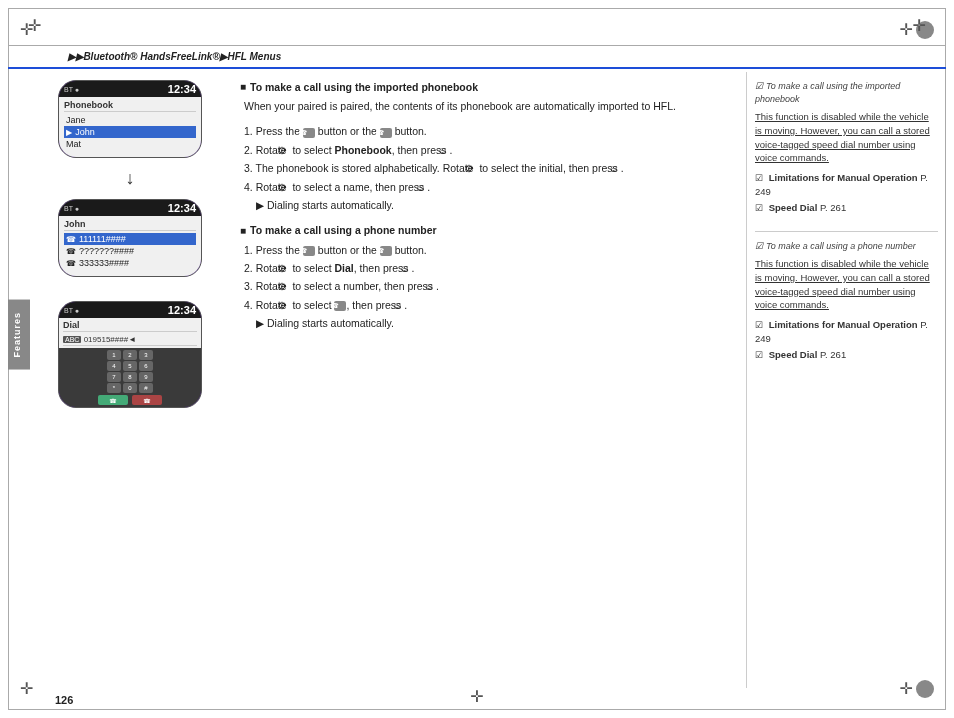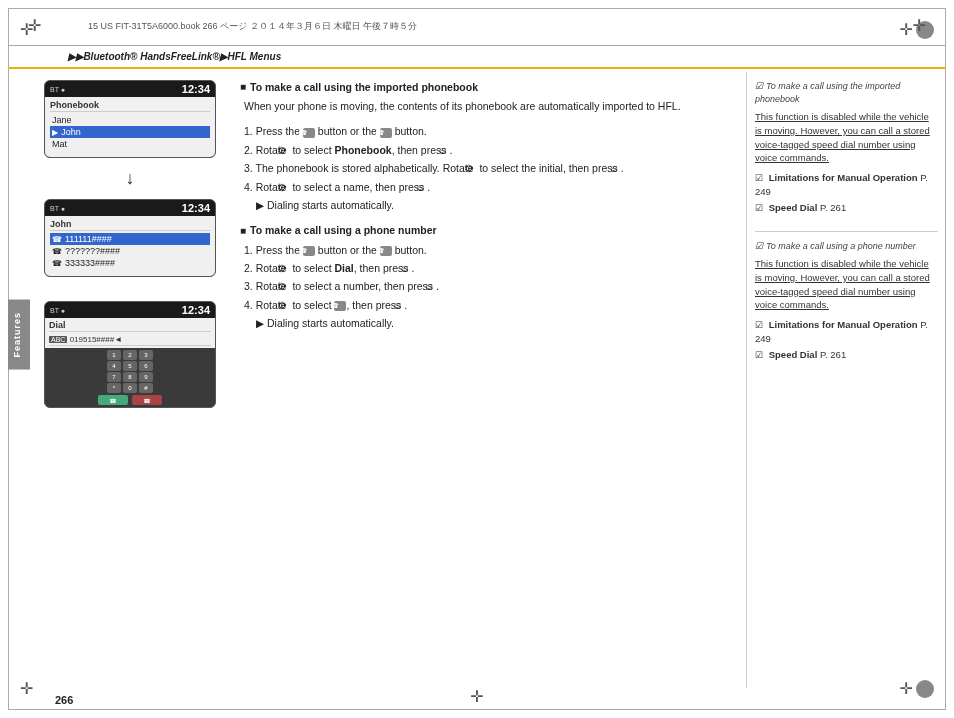--- a/index.html
+++ b/index.html
@@ -56,21 +56,21 @@
     .corner-marks .tl { position: absolute; top: 20px; left: 20px; }
     .corner-marks .tr { position: absolute; top: 20px; right: 20px; }
     .corner-marks .bl { position: absolute; bottom: 20px; left: 20px; }
     .corner-marks .br { position: absolute; bottom: 20px; right: 20px; }
 
     
     .breadcrumb {
       position: absolute;
       top: 46px; left: 8px; right: 8px;
       padding: 5px 60px;
-      border-bottom: 2px solid #eab308;
+      border-bottom: 2px solid #1d4ed8;
       font-size: 10px;
       font-style: italic;
       font-weight: bold;
     }
 
     
     .features-tab {
       position: absolute;
       top: 300px; left: 8px;
       width: 22px;
@@ -100,23 +100,23 @@
       flex-shrink: 0;
       padding-top: 8px;
       display: flex;
       flex-direction: column;
       align-items: center;
       gap: 8px;
     }
 
     
     .phone-screen {
-      width: 172px;
+      width: 144px;
       background: #4c1d95;
-      border-radius: 6px;
+      border-radius: 18px;
       border: 1px solid #555;
       overflow: hidden;
       font-family: Arial, sans-serif;
     }
 
     .phone-screen .status-bar {
       display: flex;
       justify-content: space-between;
       align-items: center;
       padding: 2px 5px;
@@ -356,23 +356,20 @@
     </div>
   </div>
 </div>
 
 <div class="page-outer"></div>
 
 <div class="header">
   <div style="position:absolute; left:20px; top:8px;">
     <span style="font-size:16px; color:#555;">✛</span>
   </div>
-  <div class="header-file-info">
-    <span>15 US FIT-31T5A6000.book  266 ページ  ２０１４年３月６日  木曜日  午後７時５分</span>
-  </div>
   <div style="position:absolute; right:20px; top:8px;">
     <span style="font-size:16px; color:#555;">✛</span>
   </div>
 </div>
 
 <div class="breadcrumb">
   <span>▶▶Bluetooth® HandsFreeLink®▶HFL Menus</span>
 </div>
 
 <div class="features-tab">
@@ -464,21 +461,21 @@
 
   </div>
 
   <div class="mid-col">
 
     <div class="section-title">
       <span>To make a call using the imported phonebook</span>
     </div>
 
     <div class="step-list">
-      <p>When your phone is moving, the contents of its phonebook are automatically imported to HFL.</p>
+      <p>When your paired is paired, the contents of its phonebook are automatically imported to HFL.</p>
     </div>
 
     <div class="step-list">
       <p>1. Press the <span class="btn-icon">☎</span> button or the <span class="btn-icon">☎</span> button.</p>
       <p>2. Rotate <span class="knob-icon">⚙</span> to select <strong>Phonebook</strong>, then press <span class="knob-icon">☺</span>.</p>
       <p>3. The phonebook is stored alphabetically. Rotate <span class="knob-icon">⚙</span> to select the initial, then press <span class="knob-icon">☺</span>.</p>
       <p>4. Rotate <span class="knob-icon">⚙</span> to select a name, then press <span class="knob-icon">☺</span>.</p>
       <p class="bullet-arrow">▶ Dialing starts automatically.</p>
     </div>
 
@@ -521,17 +518,17 @@
       </div>
       <div class="info-link">
         <span class="bold">Speed Dial</span> <span>P. 261</span>
       </div>
     </div>
 
   </div>
 
 </div>
 
-<div class="page-number">266</div>
+<div class="page-number">126</div>
 
 <div class="bottom-marks">
   <span style="font-size:16px; color:#555;">✛</span>
 </div>
 
 </body></html>

